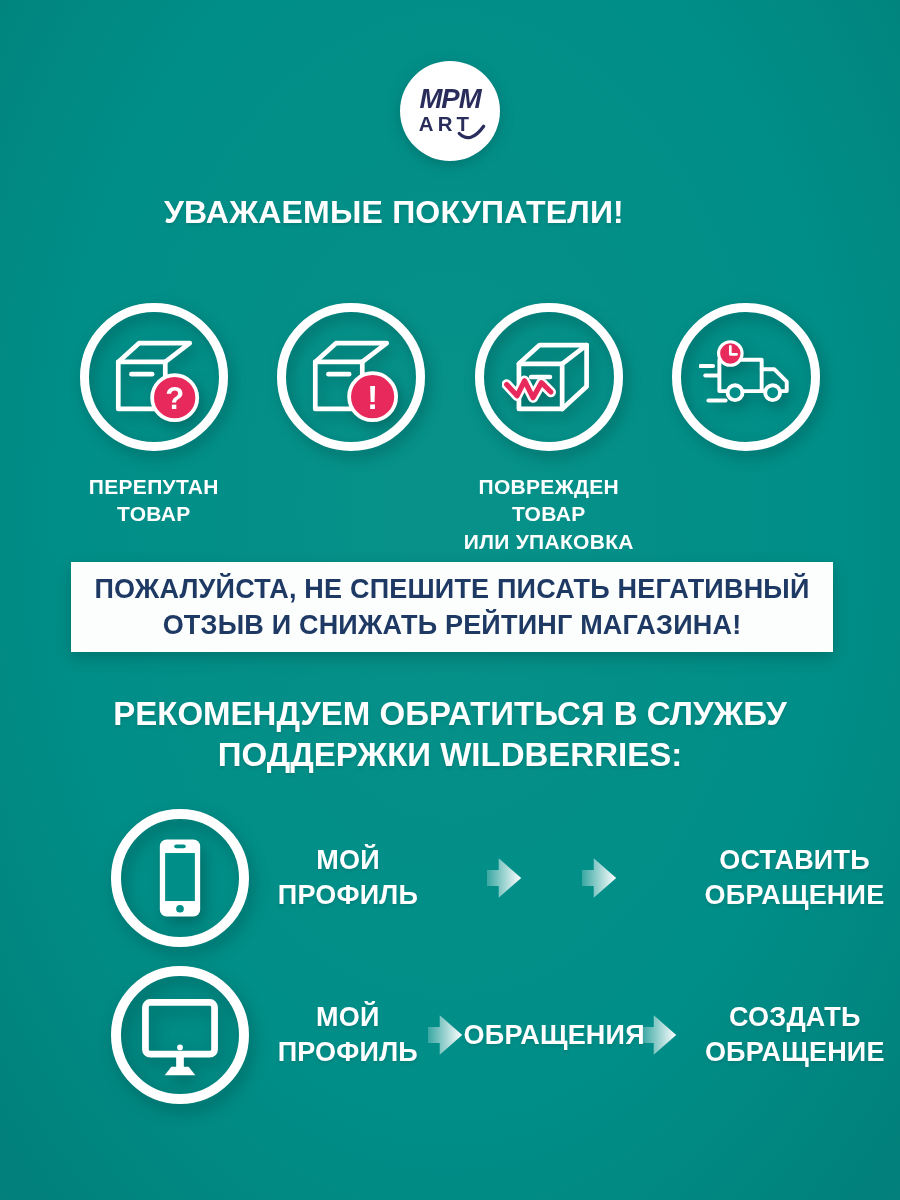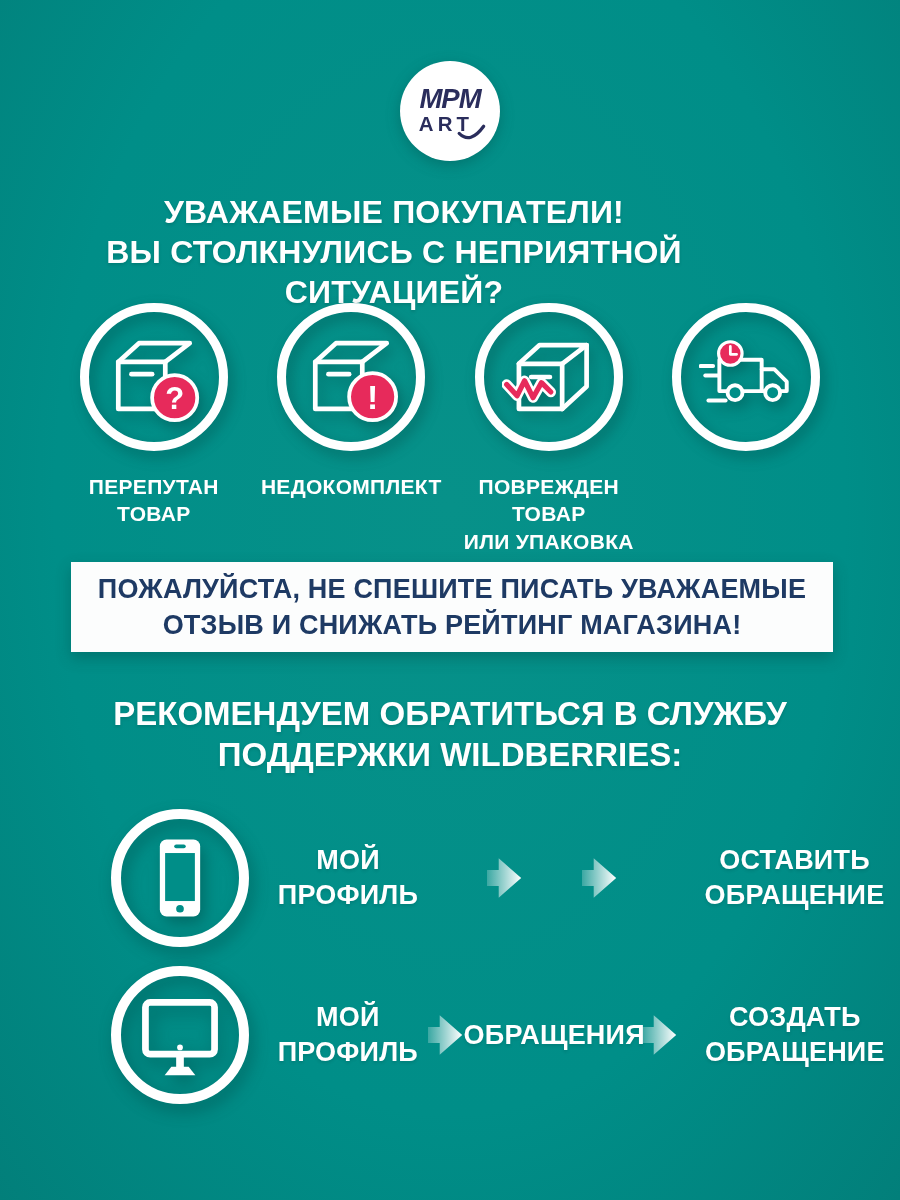--- a/index.html
+++ b/index.html
@@ -86,21 +86,20 @@
     <svg viewBox="0 0 100 100">
       <circle cx="50" cy="50" r="49" fill="#ffffff"></circle>
       <text x="50" y="47" text-anchor="middle" class="logo-mpm">MPM</text>
       <text x="46" y="70" text-anchor="middle" class="logo-art">ART</text>
       <path d="M59,72 Q70,83 83,65" stroke="#2A2D5C" stroke-width="3.2" fill="none" stroke-linecap="round"></path>
     </svg>
   </div>
 
   <div class="headline">
     <div>УВАЖАЕМЫЕ ПОКУПАТЕЛИ!</div>
-    <div>ВЫ СТОЛКНУЛИСЬ С НЕПРИЯТНОЙ СИТУАЦИЕЙ?</div>
   </div>
 
   <div class="issues">
 
     <div class="issue">
       <div class="ring">
         <svg viewBox="0 0 100 100">
           <g stroke="#fff" stroke-width="5" fill="none" stroke-linejoin="round" stroke-linecap="round">
             <rect x="12" y="34" width="50" height="50"></rect>
             <line x1="26" y1="47" x2="48" y2="47"></line>
@@ -119,21 +118,20 @@
         <svg viewBox="0 0 100 100">
           <g stroke="#fff" stroke-width="5" fill="none" stroke-linejoin="round" stroke-linecap="round">
             <rect x="12" y="34" width="50" height="50"></rect>
             <line x1="26" y1="47" x2="48" y2="47"></line>
             <polyline points="12,34 34,14 88,14 62,34"></polyline>
           </g>
           <circle cx="73" cy="71" r="25" fill="#E72A5B" stroke="#fff" stroke-width="4"></circle>
           <text x="73" y="84" text-anchor="middle" fill="#fff" style="font:700 36px 'Liberation Sans',sans-serif">!</text>
         </svg>
       </div>
-      <div class="issue-label">НЕДОКОМПЛЕКТ</div>
     </div>
 
     <div class="issue">
       <div class="ring">
         <svg viewBox="0 0 100 100">
           <g stroke="#fff" stroke-width="5" fill="none" stroke-linejoin="round" stroke-linecap="round">
             <rect x="18" y="36" width="46" height="48"></rect>
             <line x1="31" y1="50" x2="51" y2="50"></line>
             <polyline points="18,36 40,16 90,16 64,36"></polyline>
             <polyline points="90,16 90,60 64,84"></polyline>
@@ -161,21 +159,21 @@
           <circle cx="94" cy="70" r="9.5" fill="#008E88" stroke="#fff" stroke-width="5"></circle>
           <circle cx="40" cy="20" r="15" fill="#E72A5B" stroke="#fff" stroke-width="4"></circle>
           <path d="M40,21 V11 M40,21 H48" stroke="#fff" stroke-width="3.5" stroke-linecap="round" fill="none"></path>
         </svg>
       </div>
     </div>
 
   </div>
 
   <div class="banner">
-    <div class="banner-text">ПОЖАЛУЙСТА, НЕ СПЕШИТЕ ПИСАТЬ УВАЖАЕМЫЕ
+    <div class="banner-text">ПОЖАЛУЙСТА, НЕ СПЕШИТЕ ПИСАТЬ НЕГАТИВНЫЙ
 ОТЗЫВ И СНИЖАТЬ РЕЙТИНГ МАГАЗИНА!</div>
   </div>
 
   <div class="recommend">РЕКОМЕНДУЕМ ОБРАТИТЬСЯ В СЛУЖБУ
 ПОДДЕРЖКИ WILDBERRIES:</div>
 
   <div class="flow-row row1">
     <div class="device-circle">
       <svg viewBox="0 0 100 100">
         <rect x="29" y="10" width="42" height="80" rx="7" fill="#fff"></rect>

